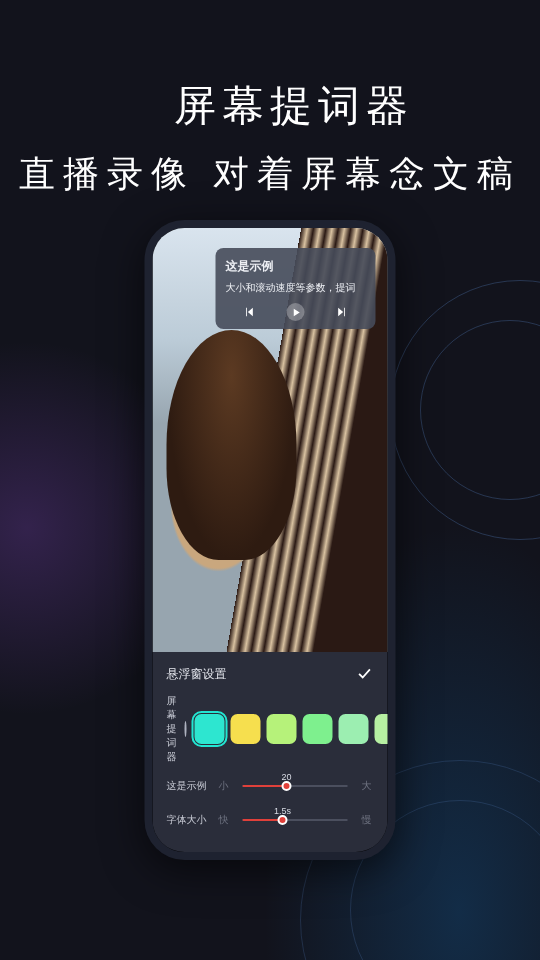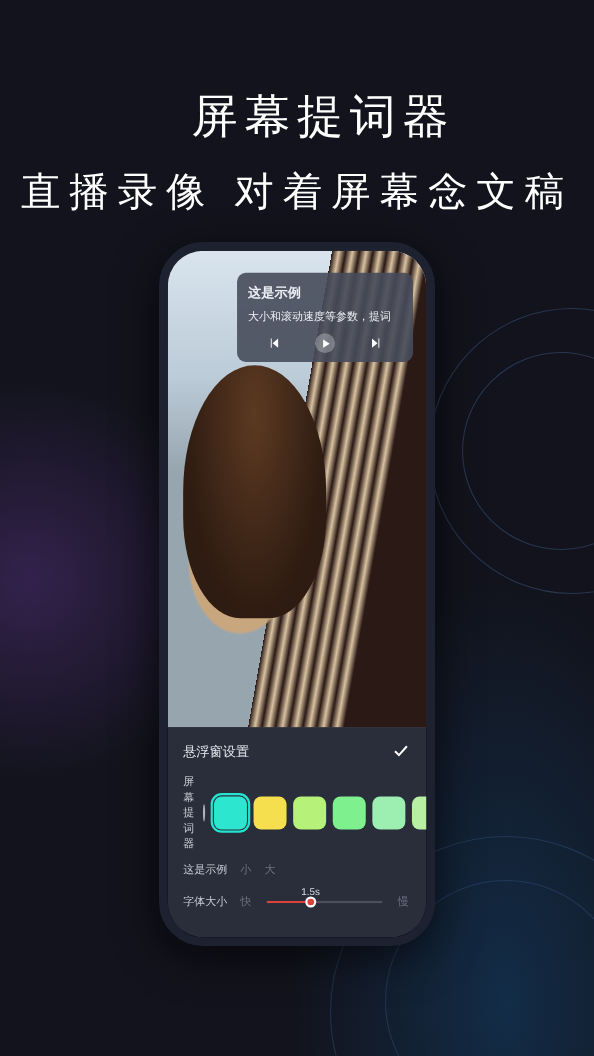--- a/index.html
+++ b/index.html
@@ -166,20 +166,27 @@
               <div class="sw" style="background: rgb(182, 242, 122);"></div>
               <div class="sw" style="background: rgb(126, 240, 142);"></div>
               <div class="sw" style="background: rgb(156, 238, 177);"></div>
               <div class="sw" style="background: rgb(183, 240, 162);"></div>
             </div>
         </div>
 
         <div class="row">
           <div class="row-label">这是示例</div>
           <div class="end-lab">小</div>
+          <div class="slider-area">
+            <div class="track">
+              <div class="val" id="fs-val" style="left: 42%;">20</div>
+              <div class="fill" id="fs-fill" style="width: 42%;"></div>
+              <div class="thumb" id="fs-thumb" style="left: 42%;"></div>
+            </div>
+          </div>
           <div class="end-lab">大</div>
         </div>
 
         <div class="row" style="margin-bottom:0;">
           <div class="row-label">字体大小</div>
           <div class="end-lab">快</div>
           <div class="slider-area">
             <div class="track">
               <div class="val" id="sp-val" style="left: 38%;">1.5s</div>
               <div class="fill" id="sp-fill" style="width: 38%;"></div>

